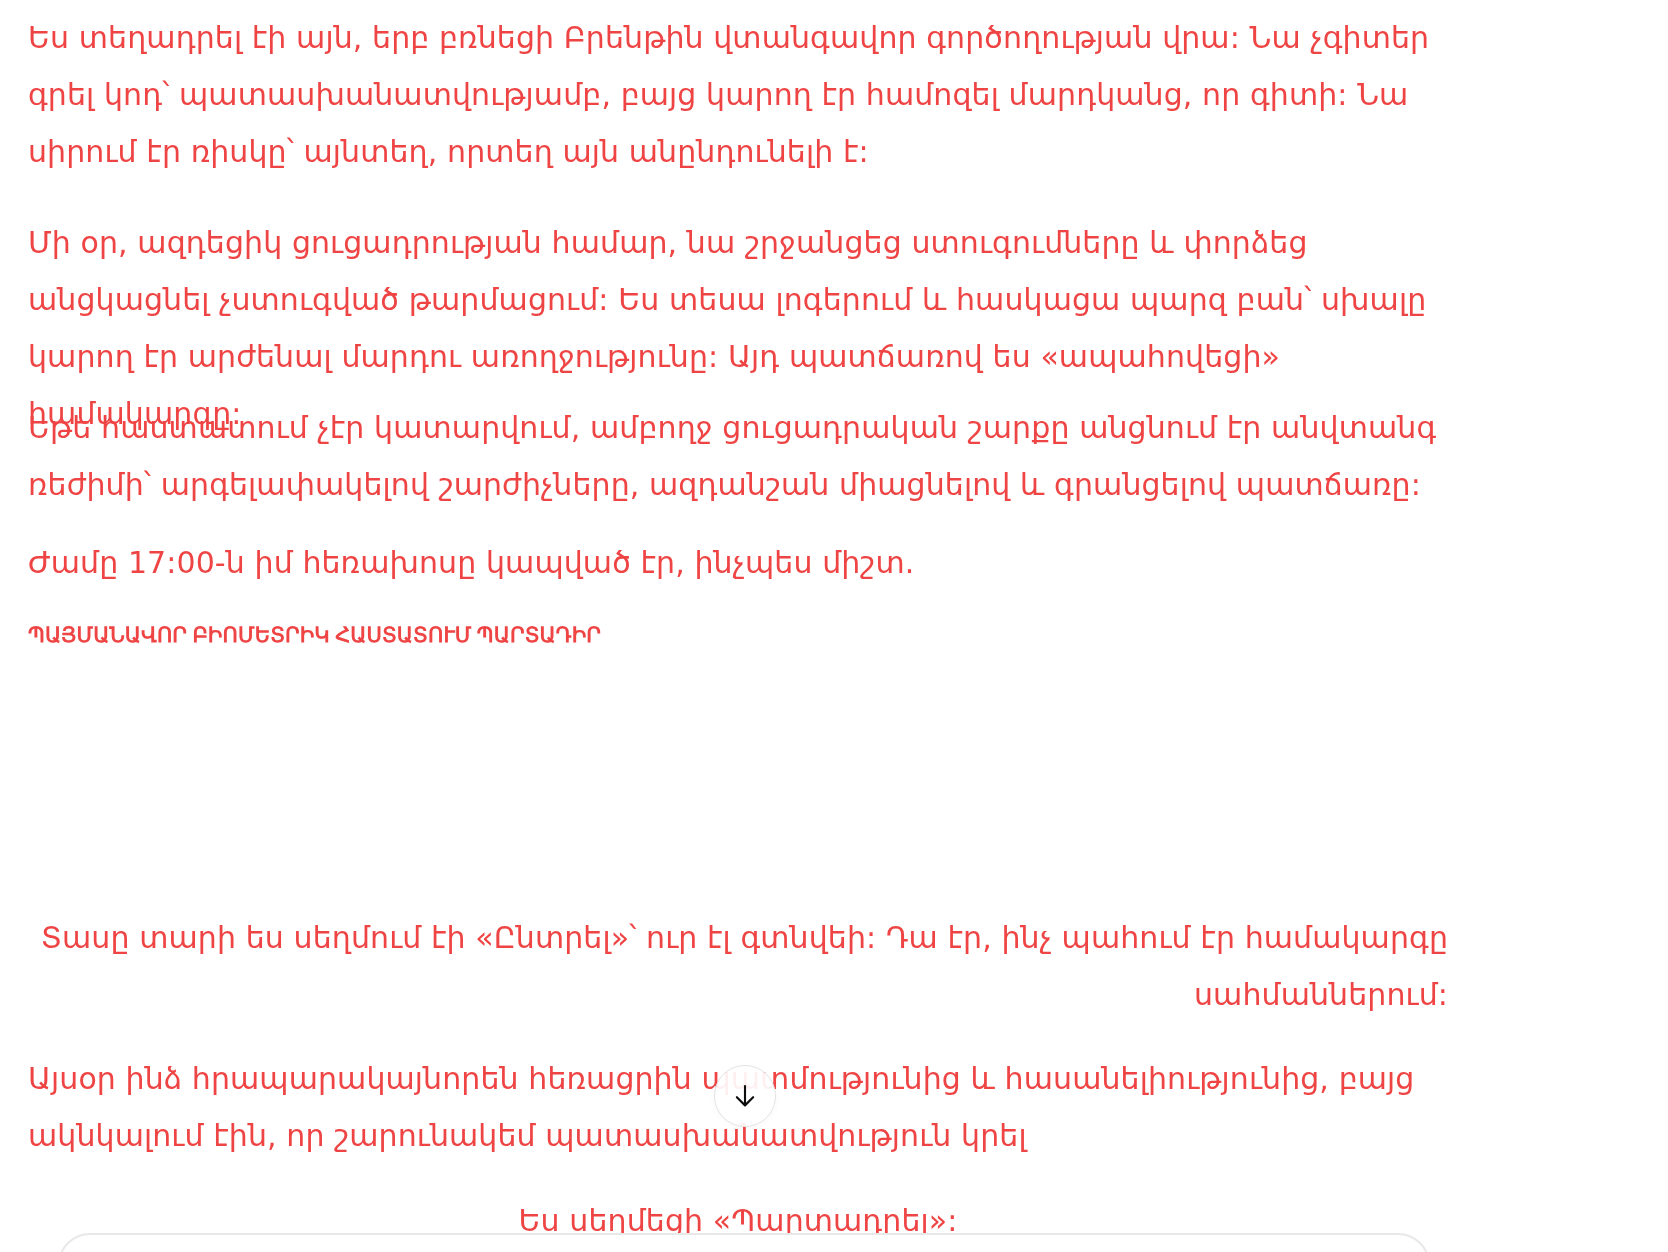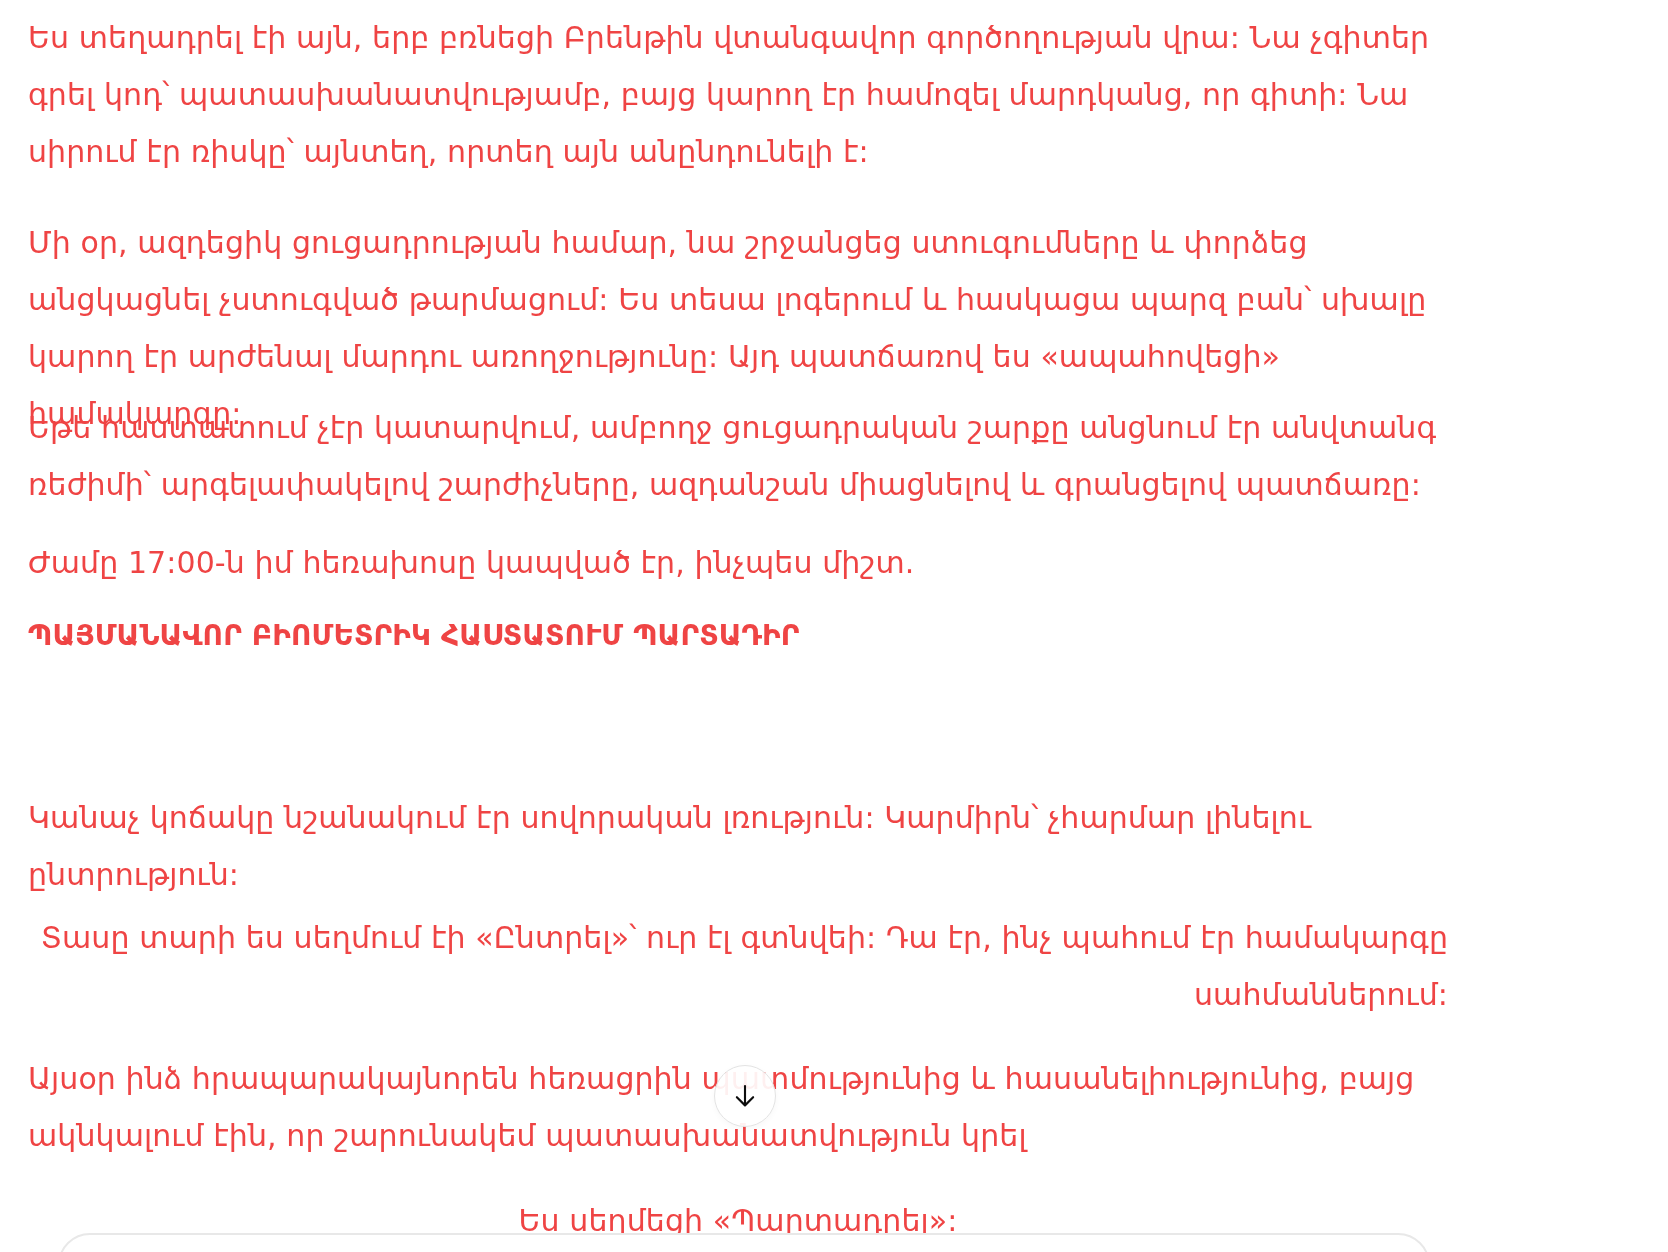--- a/index.html
+++ b/index.html
@@ -22,21 +22,22 @@
     left: 28px;
     width: 1420px;
     color: #ef4444;
     font-size: 30px;
     line-height: 57px;
     letter-spacing: 0.1px;
     margin: 0;
   }
   .msg-heading {
     font-weight: 700;
-    font-size: 28px;
+    font-size: 21px;
+    font-family: Liberation Serif, serif;
   }
   .scroll-btn {
     position: absolute;
     left: 714px;
     top: 1065px;
     width: 62px;
     height: 62px;
     border-radius: 50%;
     background: rgba(255,255,255,0.92);
     border: 1.5px solid #e3e3e3;
@@ -71,21 +72,20 @@
 
   <p class="msg-block" style="top: 214px;">Մի օր, ազդեցիկ ցուցադրության համար, նա շրջանցեց ստուգումները և փորձեց անցկացնել չստուգված թարմացում: Ես տեսա լոգերում և հասկացա պարզ բան՝ սխալը կարող էր արժենալ մարդու առողջությունը: Այդ պատճառով ես «ապահովեցի» համակարգը:</p>
 
   <p class="msg-block" style="top: 399px;">Եթե հաստատում չէր կատարվում, ամբողջ ցուցադրական շարքը անցնում էր անվտանգ ռեժիմի՝ արգելափակելով շարժիչները, ազդանշան միացնելով և գրանցելով պատճառը:</p>
 
   <p class="msg-block" style="top: 534px;">Ժամը 17:00-ն իմ հեռախոսը կապված էր, ինչպես միշտ.</p>
 
   <p class="msg-block msg-heading" style="top: 607px;">ՊԱՅՄԱՆԱՎՈՐ ԲԻՈՄԵՏՐԻԿ ՀԱՍՏԱՏՈՒՄ ՊԱՐՏԱԴԻՐ</p>
 
 
-  <p class="msg-block" style="top: 789px;">Կանաչ կոճակը նշանակում էր սովորական լռություն: Կարմիրն՝ չհարմար լինելու ընտրություն:</p>
 
   <p class="msg-block" style="top: 909px; text-align: right;">Տասը տարի ես սեղմում էի «Ընտրել»՝ ուր էլ գտնվեի: Դա էր, ինչ պահում էր համակարգը սահմաններում:</p>
 
   <p class="msg-block" style="top: 1050px;">Այսօր ինձ հրապարակայնորեն հեռացրին պատմությունից և հասանելիությունից, բայց ակնկալում էին, որ շարունակեմ պատասխանատվություն կրել</p>
 
   <p class="msg-block" style="top: 1192px; text-align: center;">Ես սեղմեցի «Պարտադրել»:</p>
 
   <div class="scroll-btn">
     <span>
       <svg width="30" height="30" viewBox="0 0 24 24" fill="none" stroke="#0d0d0d" stroke-width="1.7" stroke-linecap="round" stroke-linejoin="round">

